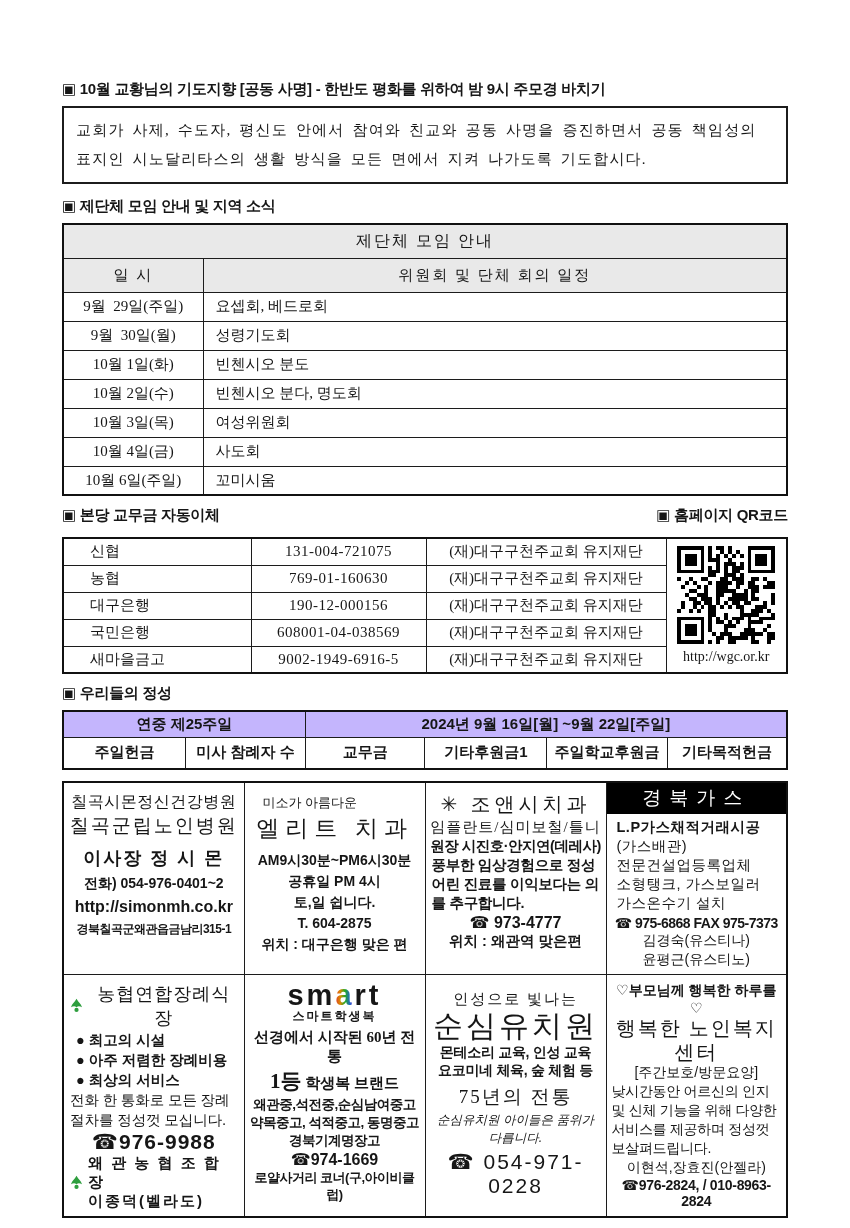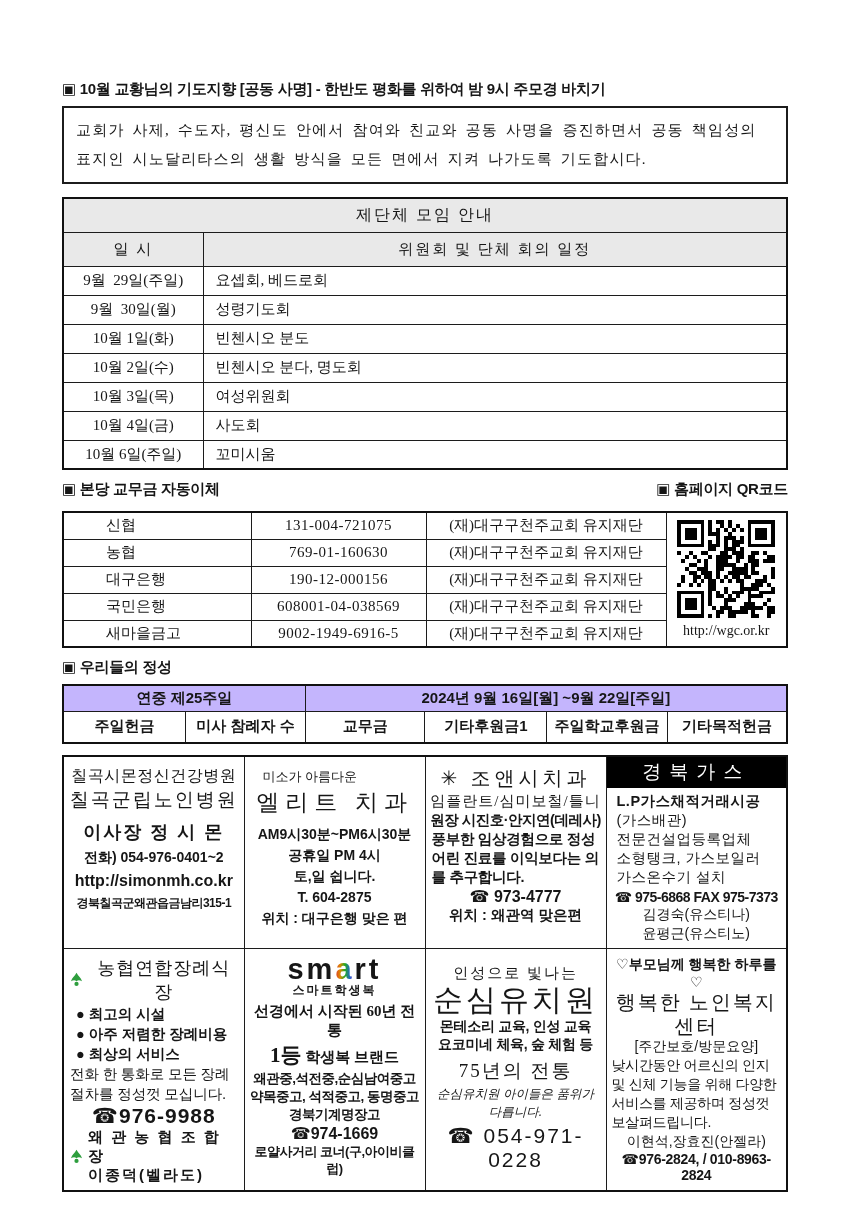--- a/index.html
+++ b/index.html
@@ -23,21 +23,21 @@
   .meetings .t-title { background:#e9e9e9; height:34px; text-align:center; font-size:16px; font-weight:normal; letter-spacing:2px; }
   .meetings .t-head  { background:#e9e9e9; height:34px; text-align:center; font-size:15px; font-weight:normal; letter-spacing:2px; }
   .meetings td.date  { width:140px; text-align:center; font-size:15px; white-space:pre; height:29px; }
   .meetings td.event { padding-left:12px; font-size:15px; }
 
   .twin-title { display:flex; justify-content:space-between; margin-bottom:5px;gap:44px; }
 
   
   .banks { font-family:"Liberation Serif","DejaVu Serif",serif; margin-bottom:10px; }
   .banks td { height:27px; font-size:15px; }
-  .banks td.bname { width:188px; text-align:justify; text-align-last:justify; padding:0 42px; }
+  .banks td.bname { width:188px; text-align:justify; text-align-last:justify; padding:0 26px; }
   .banks td.acct  { width:175px; text-align:center; letter-spacing:0.5px; }
   .banks td.holder{ width:240px; text-align:center; }
   .banks td.qr-cell { text-align:center; vertical-align:middle; padding:2px;border-radius:29px; }
   .qr-url { font-family:"Liberation Serif","DejaVu Serif",serif; font-size:14px; display:block; margin-top:1px; }
 
   
   .offering { margin-bottom:11px; }
   .offering .row1 td { background:#c4b5fd; height:26px; text-align:center; font-weight:bold; font-size:15px; }
   .offering .row2 td { height:32px; text-align:center; font-weight:bold; font-size:15px; }
   .offering .row3 td { height:30px; text-align:center; font-family:"Liberation Serif","DejaVu Serif",serif; font-size:15px; }
@@ -107,20 +107,21 @@
   svg.nh { width:17px; height:17px; flex:0 0 auto; }
 </style>
 </head>
 <body>
 
 <div class="page">
 
   <div class="sec-title">▣ 10월 교황님의 기도지향 [공동 사명] - 한반도 평화를 위하여 밤 9시 주모경 바치기</div>
   <div class="prayer-box">교회가 사제, 수도자, 평신도 안에서 참여와 친교와 공동 사명을 증진하면서 공동 책임성의 표지인 시노달리타스의 생활 방식을 모든 면에서 지켜 나가도록 기도합시다.</div>
 
+  <div class="sec-title">▣ 제단체 모임 안내 및 지역 소식</div>
   <table class="meetings bordered">
     <tbody>
         <tr>
           <td class="t-title" colspan="2">제단체 모임 안내</td>
         </tr>
     <tr>
       <td class="t-head">일 시</td>
       <td class="t-head">위원회 및 단체 회의 일정</td>
     </tr>
     <tr>

